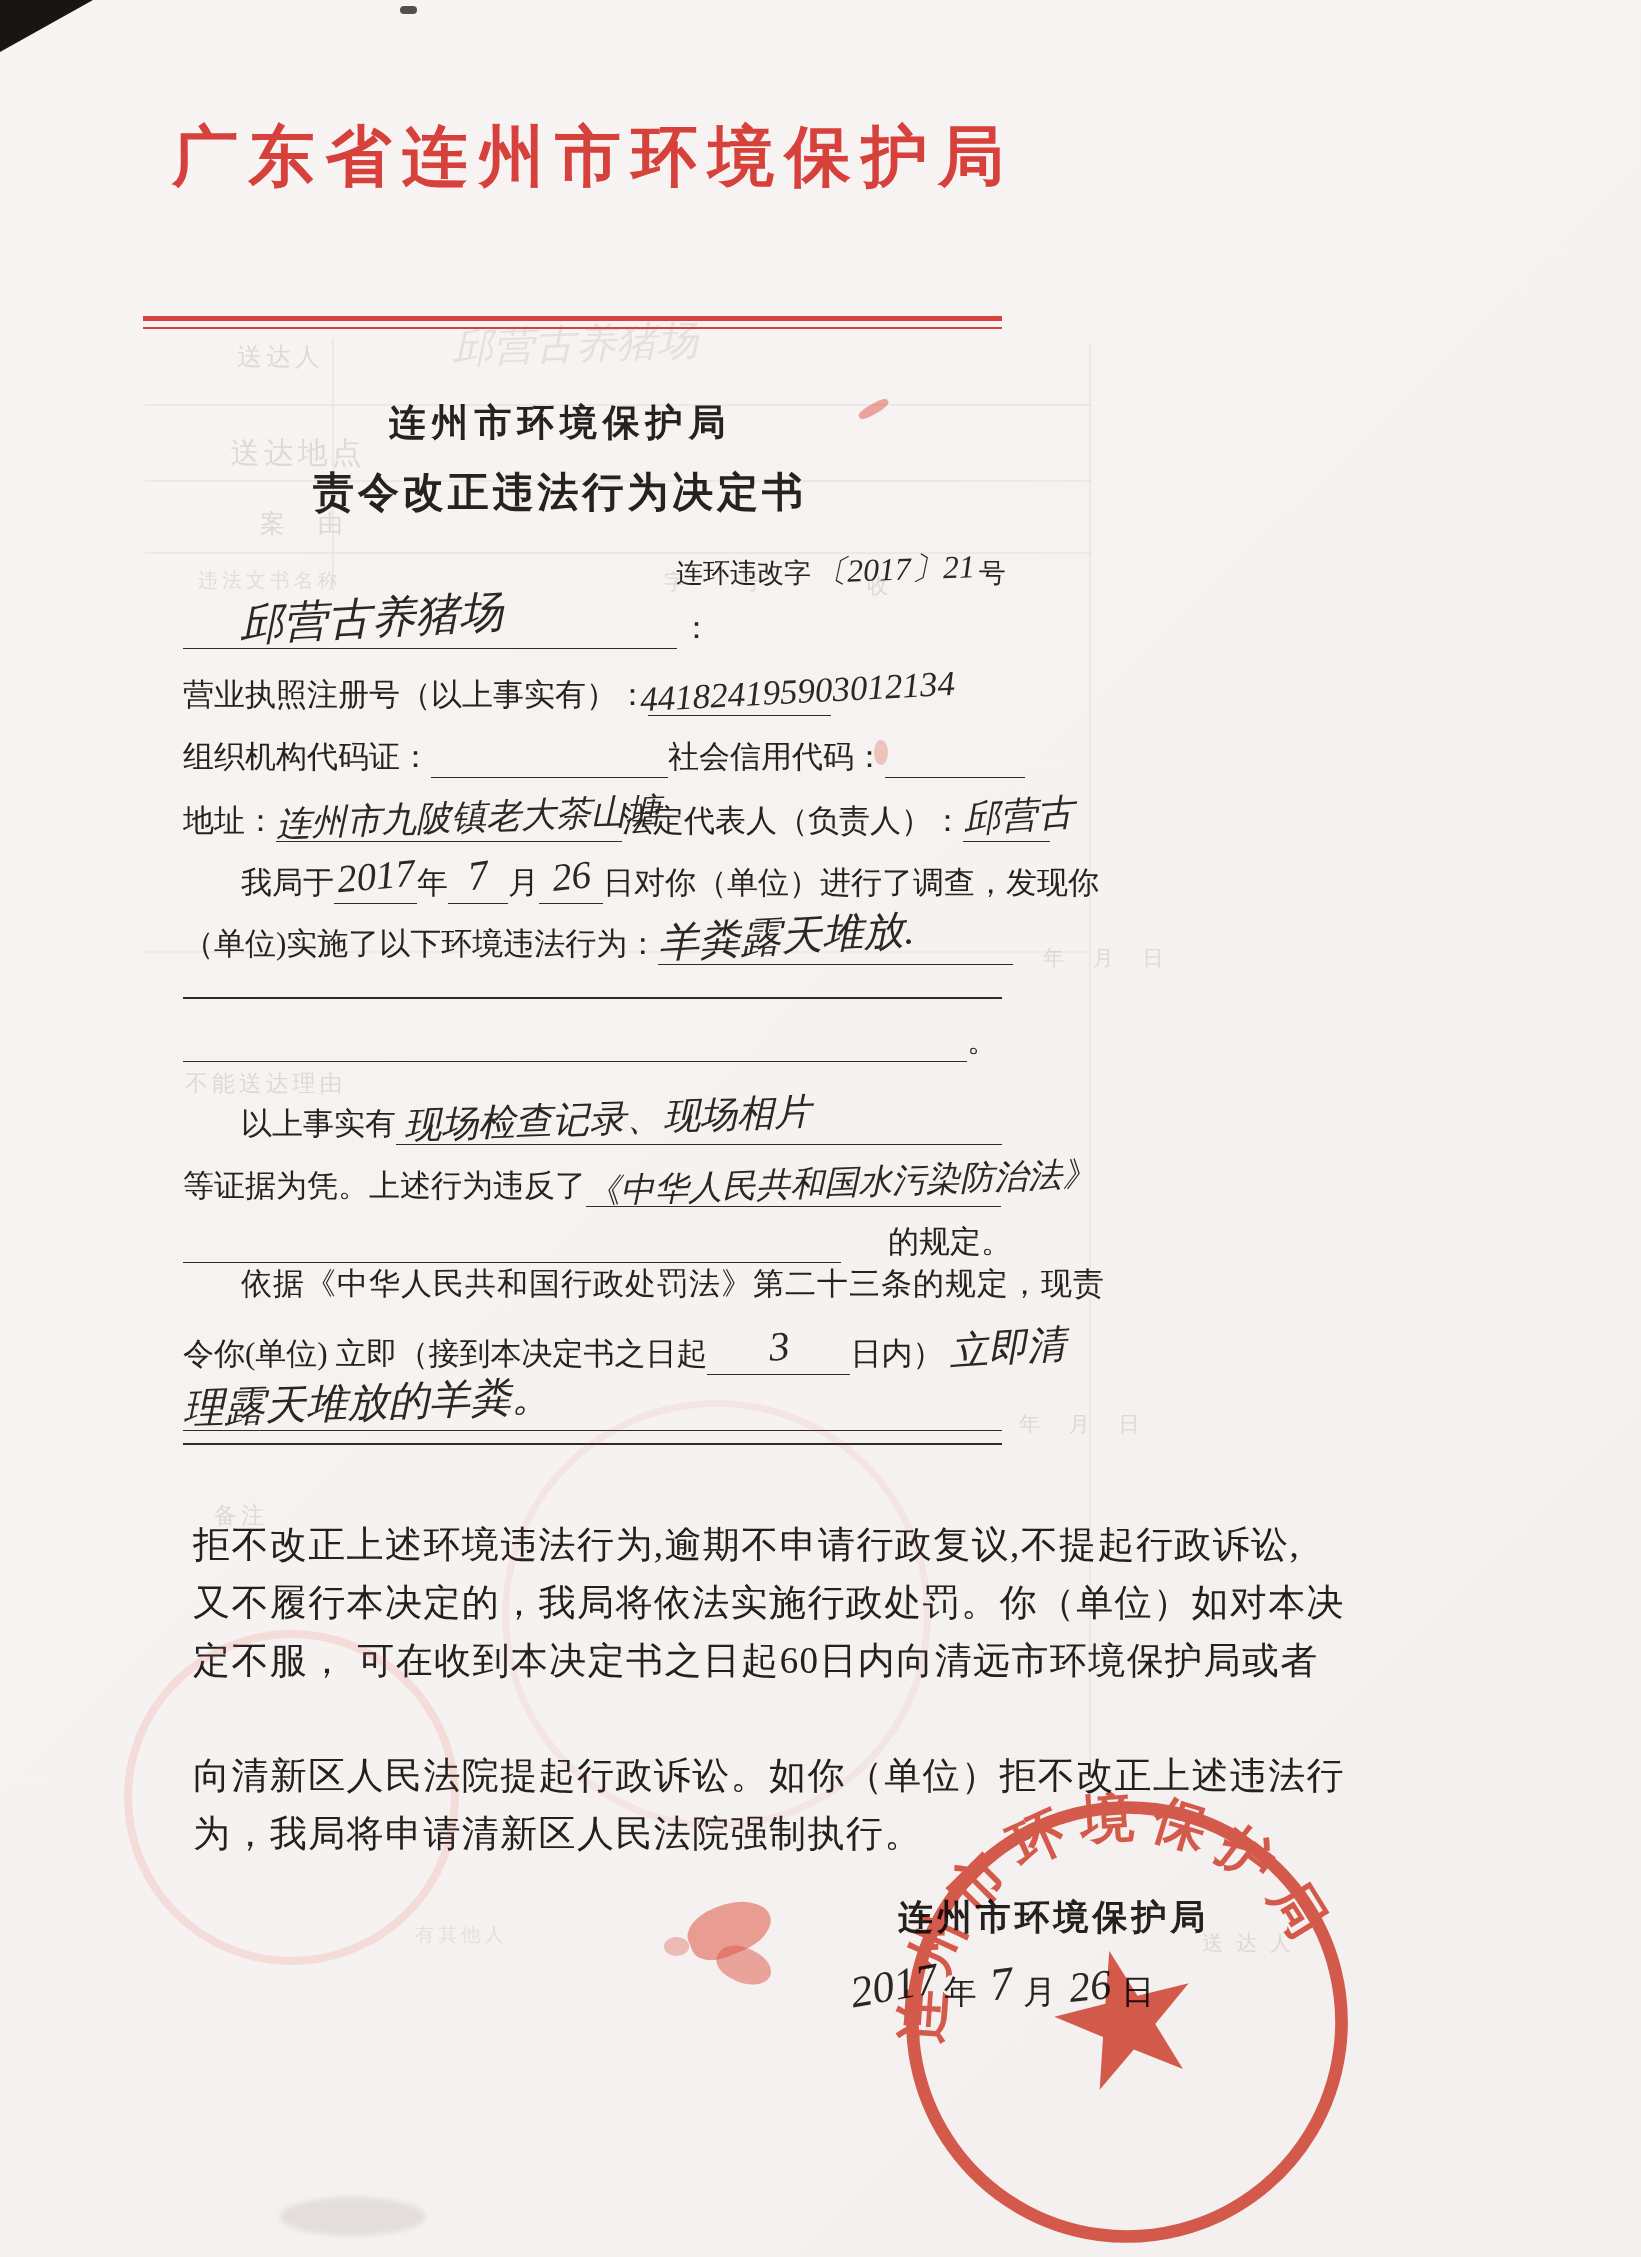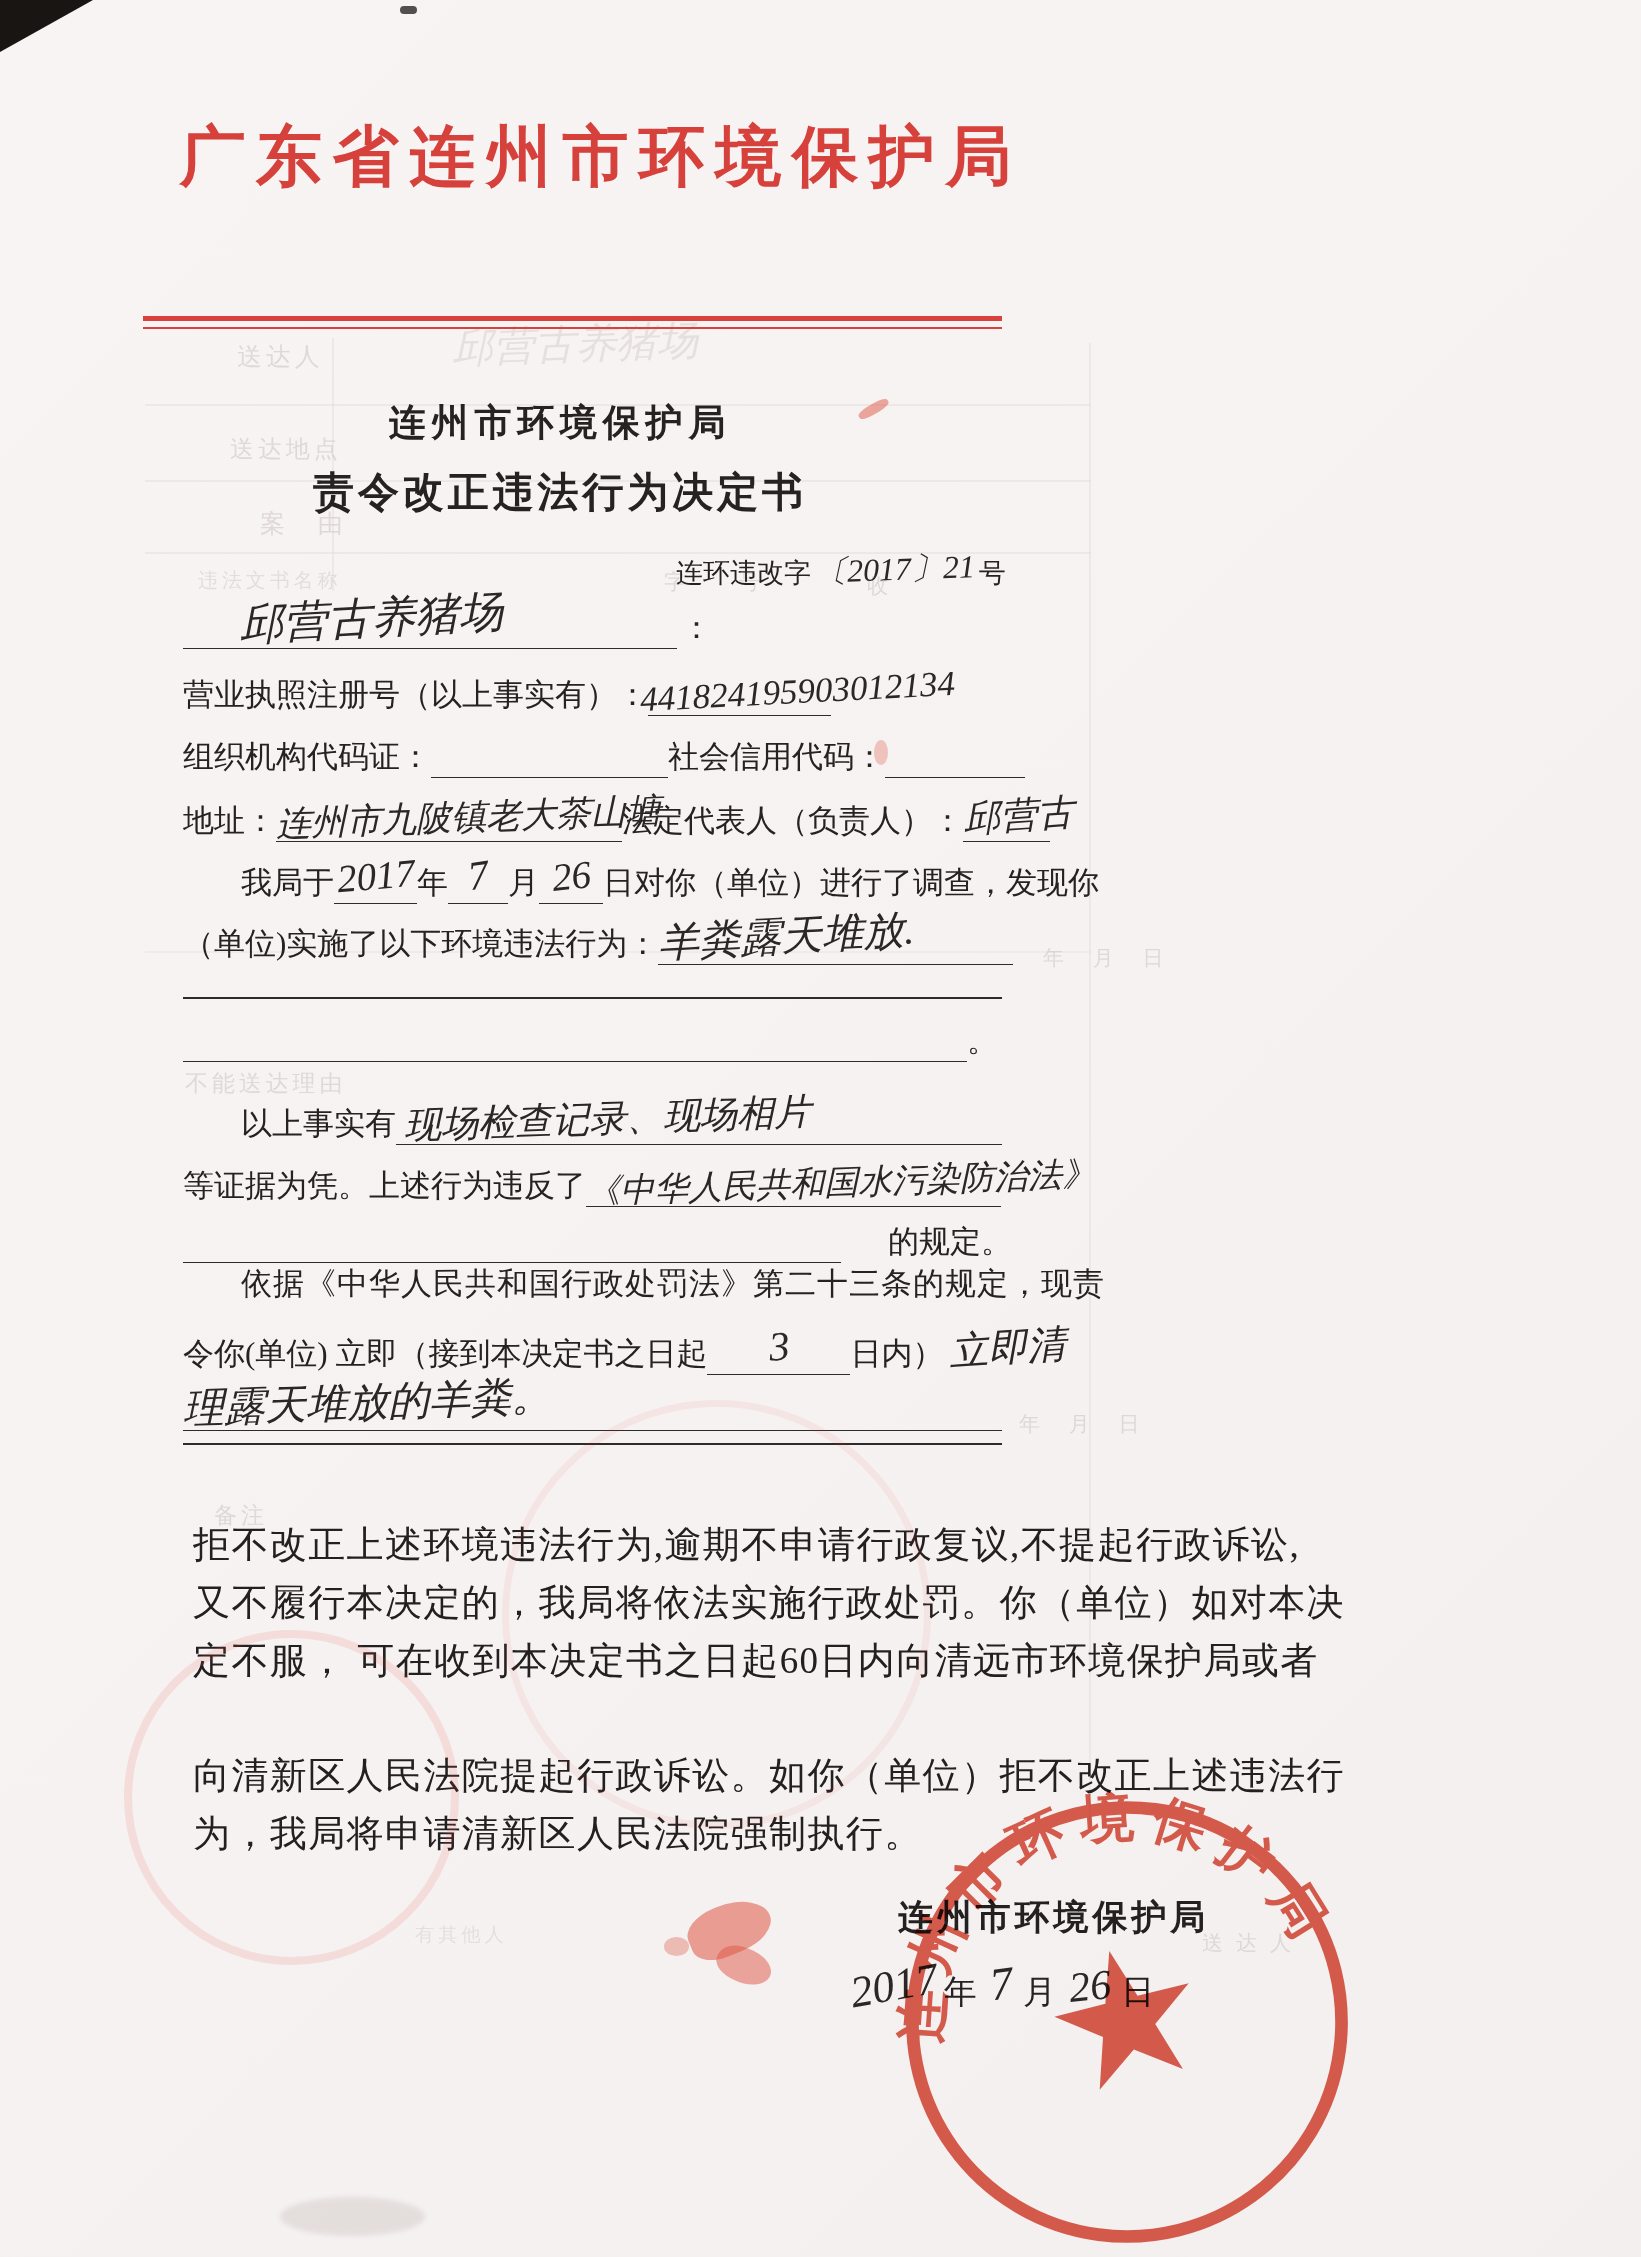--- a/index.html
+++ b/index.html
@@ -31,34 +31,34 @@
   <div class="abs" style="left:400px;top:5.8px;width:17.4px;height:8.7px;background:#2a2422;border-radius:3.9px;opacity:.8;"></div>
 
   <div class="bleedline" style="left:1089px;top:343px;width:1.9px;height:1487px;"></div>
   <div class="bleedline" style="left:332px;top:338px;width:1.9px;height:253px;"></div>
   <div class="bleedline" style="left:145px;top:404px;width:946px;height:1.9px;"></div>
   <div class="bleedline" style="left:145px;top:480px;width:946px;height:1.9px;"></div>
   <div class="bleedline" style="left:145px;top:552px;width:946px;height:1.9px;"></div>
   <div class="bleedline" style="left:145px;top:951px;width:946px;height:1.9px;opacity:.3;"></div>
 
   <div class="ghost" style="left:237px;top:340px;font-size:25px;">送达人</div>
-  <div class="ghost" style="left:230px;top:433px;font-size:24px;">送达地点</div>
+  <div class="ghost" style="left:230px;top:433px;font-size:30px;">送达地点</div>
   <div class="ghost" style="left:260px;top:507px;font-size:25px;">案　由</div>
   <div class="ghost" style="left:198px;top:567px;font-size:20px;opacity:.45;">违法文书名称</div>
   <div class="ghost" style="left:664px;top:568px;font-size:21px;">字　　号</div>
   <div class="ghost" style="left:867px;top:572px;font-size:21px;">收</div>
   <div class="ghost" style="left:1043px;top:944px;font-size:21px;">年　月　日</div>
   <div class="ghost" style="left:185px;top:1068px;font-size:23px;">不能送达理由</div>
   <div class="ghost" style="left:1019px;top:1410px;font-size:21px;">年　月　日</div>
   <div class="ghost" style="left:214px;top:1500px;font-size:23px;">备注</div>
   <div class="ghost" style="left:1202px;top:1929px;font-size:21px;">送 达 人</div>
   <div class="ghost" style="left:415px;top:1921px;font-size:19.3px;opacity:.4;">有其他人</div>
   <div class="ghost-hw" style="left:452px;top:317px;font-size:41px;transform:rotate(-2deg);">邱营古养猪场</div>
 
-  <div class="abs" style="left:172px;top:112px;width:850px;font-size:66px;font-weight:bold;letter-spacing:10.6px;color:#d6413b;text-align:right;">广东省连州市环境保护局</div>
+  <div class="abs" style="left:172px;top:112px;width:850px;font-size:66px;font-weight:bold;letter-spacing:10.6px;color:#d6413b;text-align:left;">广东省连州市环境保护局</div>
 
   <div class="abs" style="left:143px;top:316px;width:859px;height:4.8px;background:#d9423a;"></div>
   <div class="abs" style="left:143px;top:327px;width:859px;height:1.9px;background:#d9423a;"></div>
 
   <div class="abs" style="left:145px;top:398px;width:830px;text-align:center;font-size:37px;font-weight:bold;letter-spacing:5.8px;">连州市环境保护局</div>
   <div class="abs" style="left:145px;top:465px;width:830px;text-align:center;font-size:41px;font-weight:bold;letter-spacing:3.9px;">责令改正违法行为决定书</div>
 
   <div class="row" style="left:676px;top:548px;font-size:27px;">
     <span>连环违改字</span>
     <span class="hw" style="font-size:32px;margin:0 3.9px;transform:rotate(-2deg);">〔2017〕21</span>

